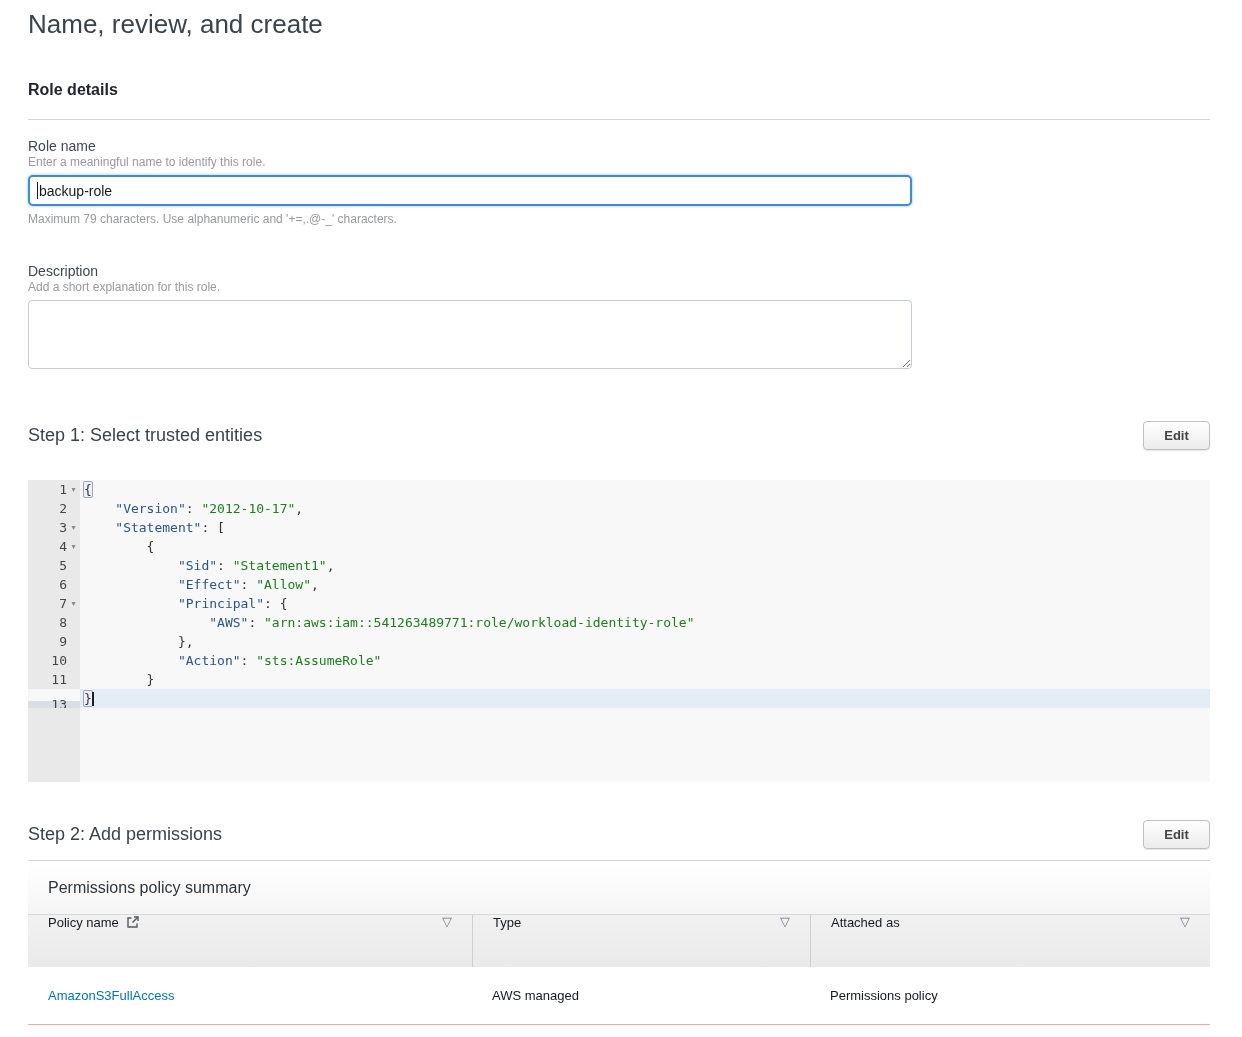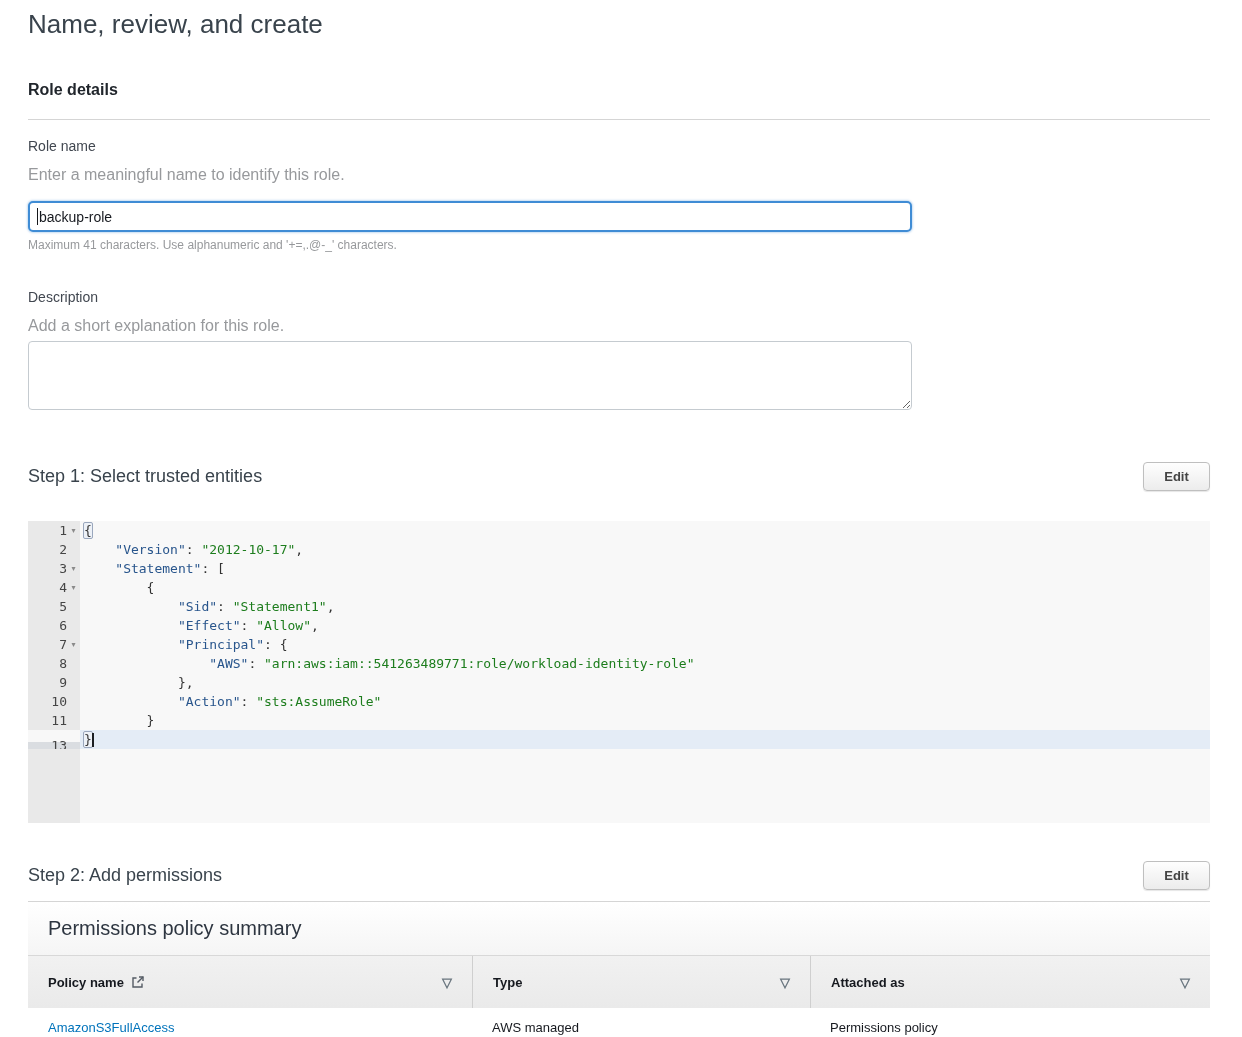--- a/index.html
+++ b/index.html
@@ -9,24 +9,24 @@
     font-family:"Liberation Sans", sans-serif;
     color:#16191f;
   }
   .content { padding:8px 32px 0 28px; width:1242px; }
 
   h1.page-title { font-size:26px; line-height:32px; font-weight:400; color:#39434c; }
   h2.section-h { font-size:16px; font-weight:700; color:#21262c; margin-top:41px; }
   .rule { border:none; border-top:1px solid #d5d5d5; margin-top:20px; }
 
   .field-label { margin-top:18px; font-size:14px; color:#414750; }
-  .field-hint  { margin-top:12px; font-size:16px; color:#97999c; }
+  .field-hint  { margin-top:1px; font-size:12px; color:#97999c; }
   .constraint  { margin-top:6px; font-size:12px; color:#97999c; }
 
-  .input-wrap { position:relative; margin-top:17px; width:1020px; }
+  .input-wrap { position:relative; margin-top:6px; width:1020px; }
   .role-input {
     width:884px; height:31px; padding:0 9px; font-size:14px; color:#16191f;
     font-family:"Liberation Sans", sans-serif;
     border:2px solid #3f8cd5; border-radius:5px; outline:none;
     box-shadow:0 0 2px 1px rgba(63,140,213,.30);
   }
   .caret { position:absolute; left:9px; top:7px; width:1px; height:17px; background:#15171a; }
 
   .desc-area {
     margin-top:6px; width:884px; height:69px; border:1px solid #c5cbd0; border-radius:4px;
@@ -70,55 +70,55 @@
   .editor-fill { flex:1; display:flex; }
   .editor-fill .g { width:52px; flex:0 0 52px; background:#e9e9e9; }
   .editor-fill .c { flex:1; }
 
   
   .panel { margin-top:11px; border-top:1px solid #d5d5d5; }
   .panel-head {
     height:54px; display:flex; align-items:center; padding:0 20px;
     background:linear-gradient(#ffffff,#f5f5f5);
     border-bottom:1px solid #d8d8d8;
-    font-size:20px; color:#2d3540;
+    font-size:16px; color:#2d3540;
   }
   .tbl-header { display:flex; height:52px; background:linear-gradient(#f1f1f1,#eaeaea); }
   .th {
-    display:flex; align-items:center; padding:0 20px;
-    font-weight:700; font-size:13px; color:#16191f;
+    display:flex; padding:0 20px;
+    font-weight:400; font-size:13px; color:#16191f;
   }
   .th + .th { border-left:1px solid #cfcfcf; }
   .c0 { width:444px; flex:0 0 444px; }
   .c1 { width:338px; flex:0 0 338px; }
   .c2 { flex:1; }
   .spacer { flex:1; }
   .filter-icon { color:#6b7780; font-size:13px; line-height:1; }
   .ext-icon { margin-left:7px; display:inline-flex; }
-  .tbl-row { display:flex; height:42px; align-items:center; background:#fff; border-bottom:4px solid #fca5a5; }
+  .tbl-row { display:flex; height:58px; align-items:center; background:#fff; border-bottom:1px solid #fca5a5; }
   .td { padding:0 20px; font-size:13px; color:#16191f; }
   a.policy-link { color:#0073bb; text-decoration:none; font-size:13px; cursor:pointer; }
 </style>
 </head>
 <body>
 
 <div class="content">
 
   <h1 class="page-title">Name, review, and create</h1>
 
   <h2 class="section-h">Role details</h2>
   <hr class="rule">
 
   <div class="field-label">Role name</div>
   <div class="field-hint">Enter a meaningful name to identify this role.</div>
   <div class="input-wrap">
     <input class="role-input" type="text" value="backup-role" style="">
     <div class="caret"></div>
   </div>
-  <div class="constraint">Maximum 41 characters. Use alphanumeric and '+=,.@-_' characters.</div>
+  <div class="constraint">Maximum 79 characters. Use alphanumeric and '+=,.@-_' characters.</div>
 
   <div class="field-label" style="margin-top:37px;">Description</div>
   <div class="field-hint">Add a short explanation for this role.</div>
   <textarea class="desc-area" style=""></textarea>
 
   <div class="step-row s1">
     <div class="step-h">Step 1: Select trusted entities</div>
     <button class="btn">Edit</button>
   </div>
 

